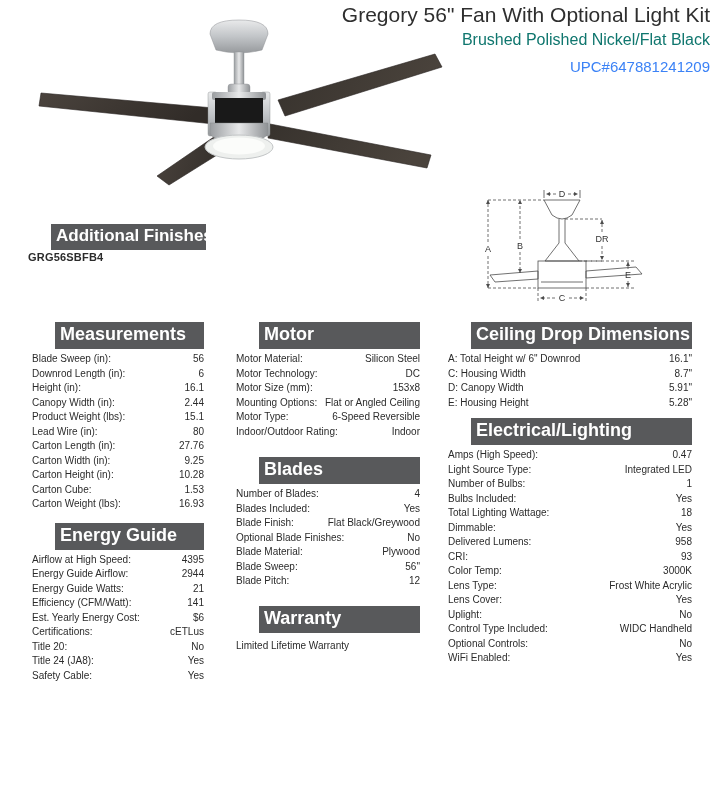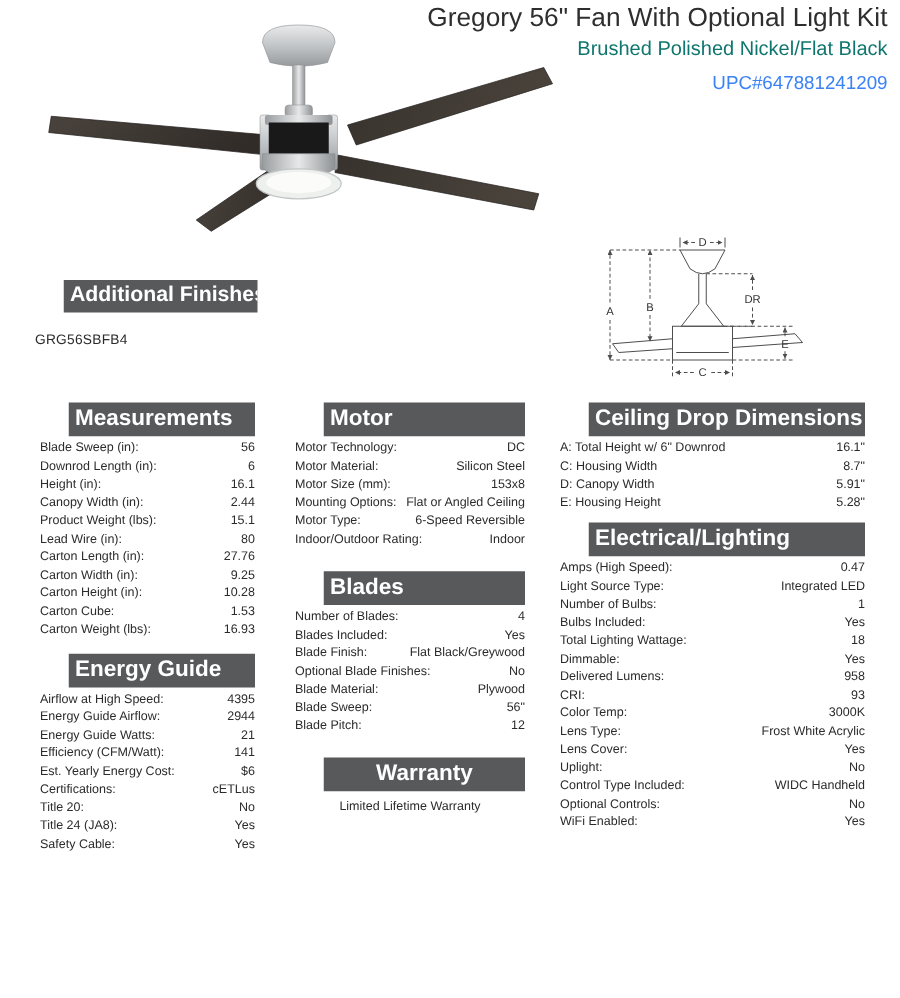--- a/index.html
+++ b/index.html
@@ -14,39 +14,39 @@
   .title-block{position:absolute;top:2px;right:10px;text-align:right;line-height:1.2;}
   .title{font-size:21px;color:#2e2e2e;}
   .subtitle{font-size:16px;color:#0f766e;margin-top:3px;}
   .upc{font-size:15px;color:#3b82f6;margin-top:9px;}
   
   .fan-image{position:absolute;left:26px;top:8px;}
   .diagram{position:absolute;left:468px;top:186px;}
   
   .af{position:absolute;left:28px;top:224px;width:178px;}
   .af .bar{font-size:17px;}
-  .sku{font-size:11px;font-weight:normal;margin-top:16px;letter-spacing:.2px;}
+  .sku{font-size:11px;font-weight:bold;margin-top:1px;letter-spacing:.2px;}
   
   .col{position:absolute;top:322px;}
   .col1{left:32px;width:172px;}
   .col2{left:236px;width:184px;}
   .col3{left:448px;width:244px;}
   .bar{
     background:var(--header-bar);color:var(--header-text);
     font-weight:bold;font-size:18px;padding:2px 5px 4px 5px;
     white-space:nowrap;overflow:hidden;margin-left:23px;
   }
   .rows{margin-top:3px;}
   .row{display:flex;justify-content:space-between;align-items:baseline;
        font-size:10px;line-height:14.5px;white-space:nowrap;}
   .row .lbl{text-align:left;}
   .row .val{text-align:right;}
   .sec-energy{margin-top:11px;}
   .sec-blades{margin-top:18px;}
-  .sec-warranty{margin-top:17px;text-align:center;}
+  .sec-warranty{margin-top:17px;}
   .sec-electrical{margin-top:8px;}
   .warranty-text{font-size:10px;margin-top:7px;}
   
   .dim-label{font-size:9px;fill:#333;}
 </style>
 </head>
 <body>
 
 <div class="page">
 
@@ -257,26 +257,26 @@
         </div>
         </div>
     </section>
   </div>
 
   <div class="col col2">
     <section>
       <div class="bar">Motor</div>
       <div class="rows">
           <div class="row">
+          <span class="lbl">Motor Material:</span>
+          <span class="val">Silicon Steel</span>
+        </div>
+          <div class="row">
           <span class="lbl">Motor Technology:</span>
           <span class="val">DC</span>
-        </div>
-          <div class="row">
-          <span class="lbl">Motor Material:</span>
-          <span class="val">Silicon Steel</span>
         </div>
           <div class="row">
           <span class="lbl">Motor Size (mm):</span>
           <span class="val">153x8</span>
         </div>
           <div class="row">
           <span class="lbl">Mounting Options:</span>
           <span class="val">Flat or Angled Ceiling</span>
         </div>
           <div class="row">

